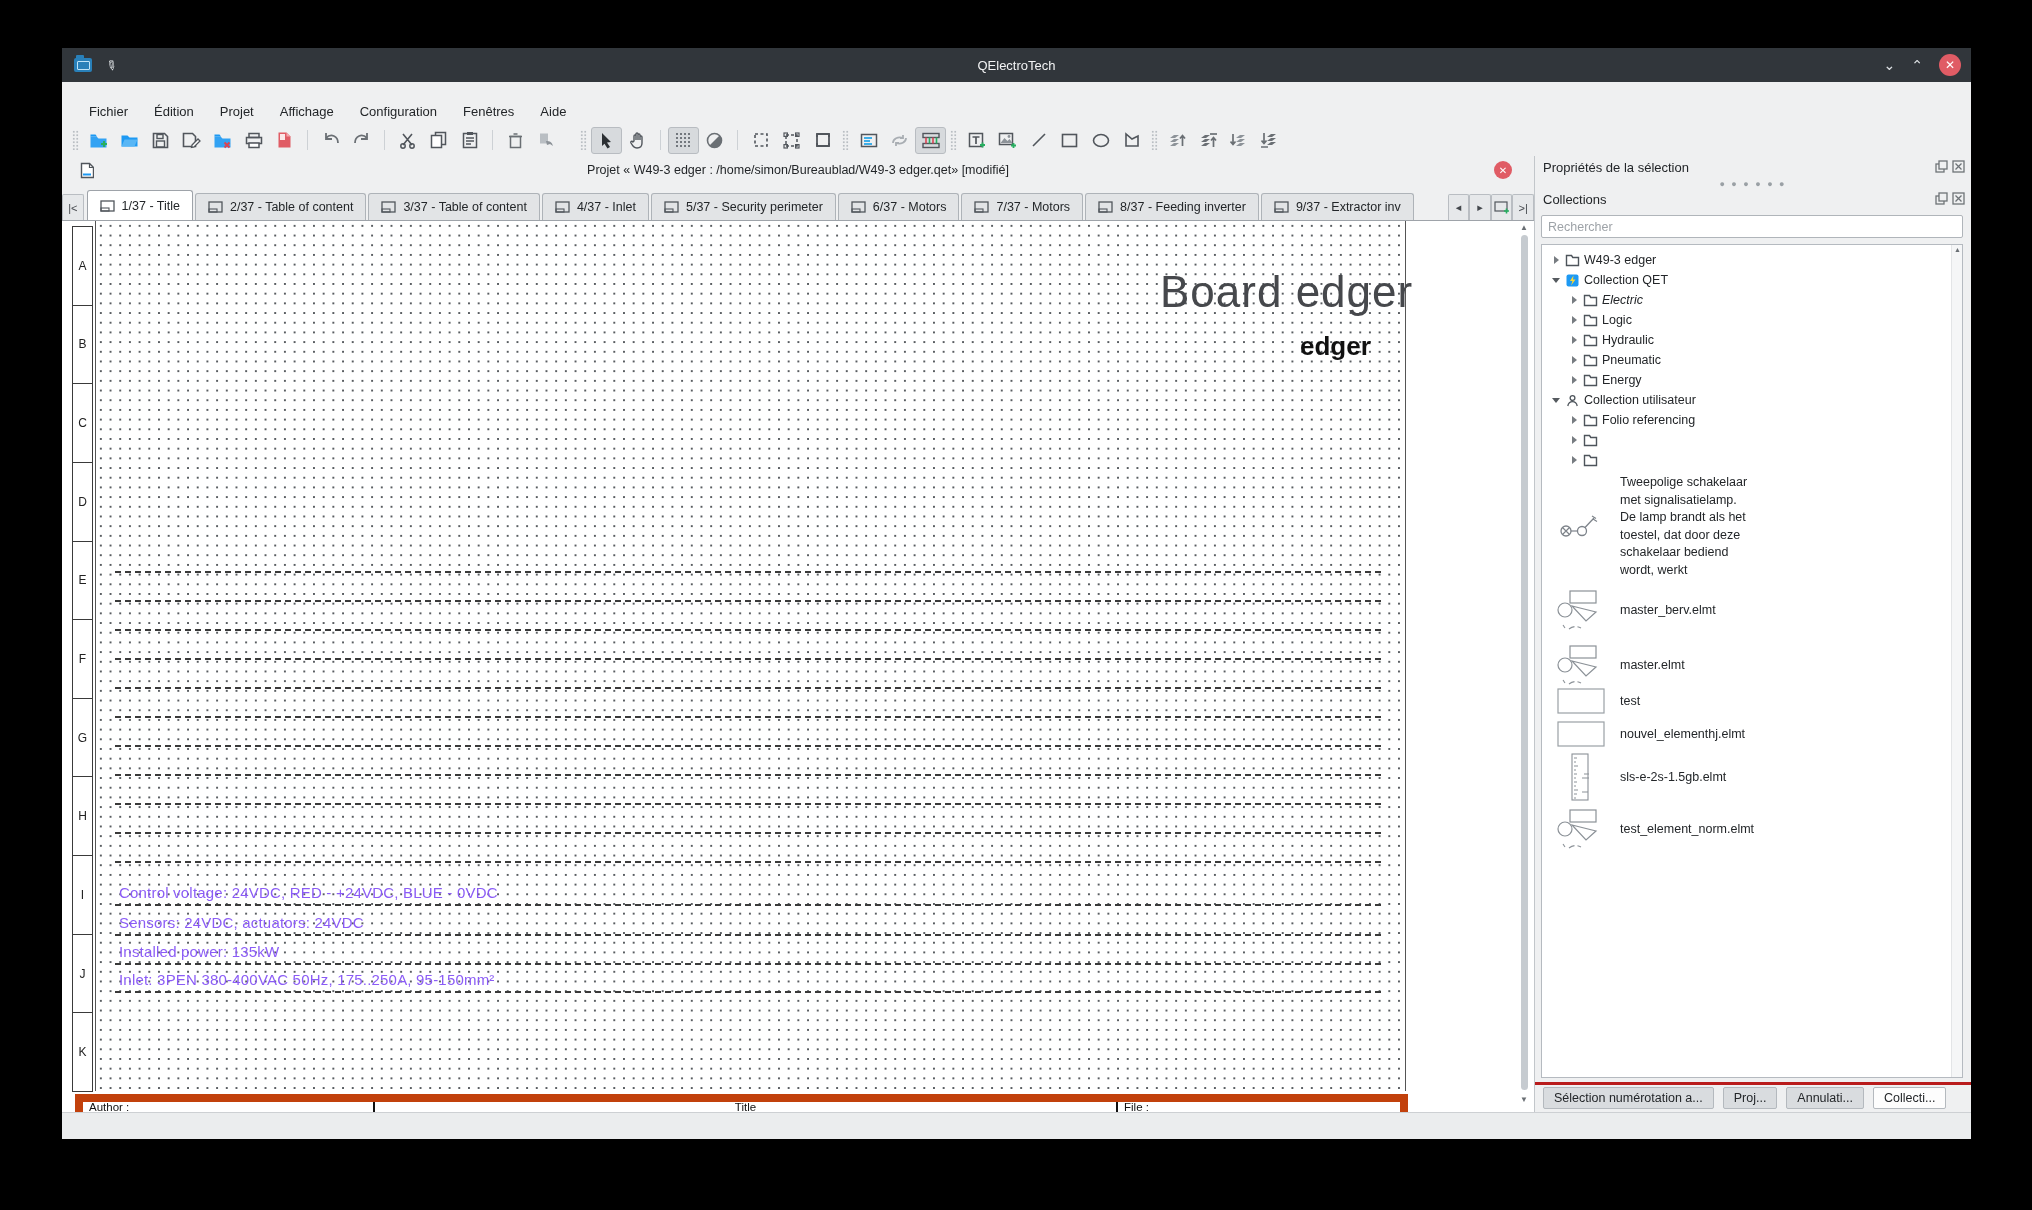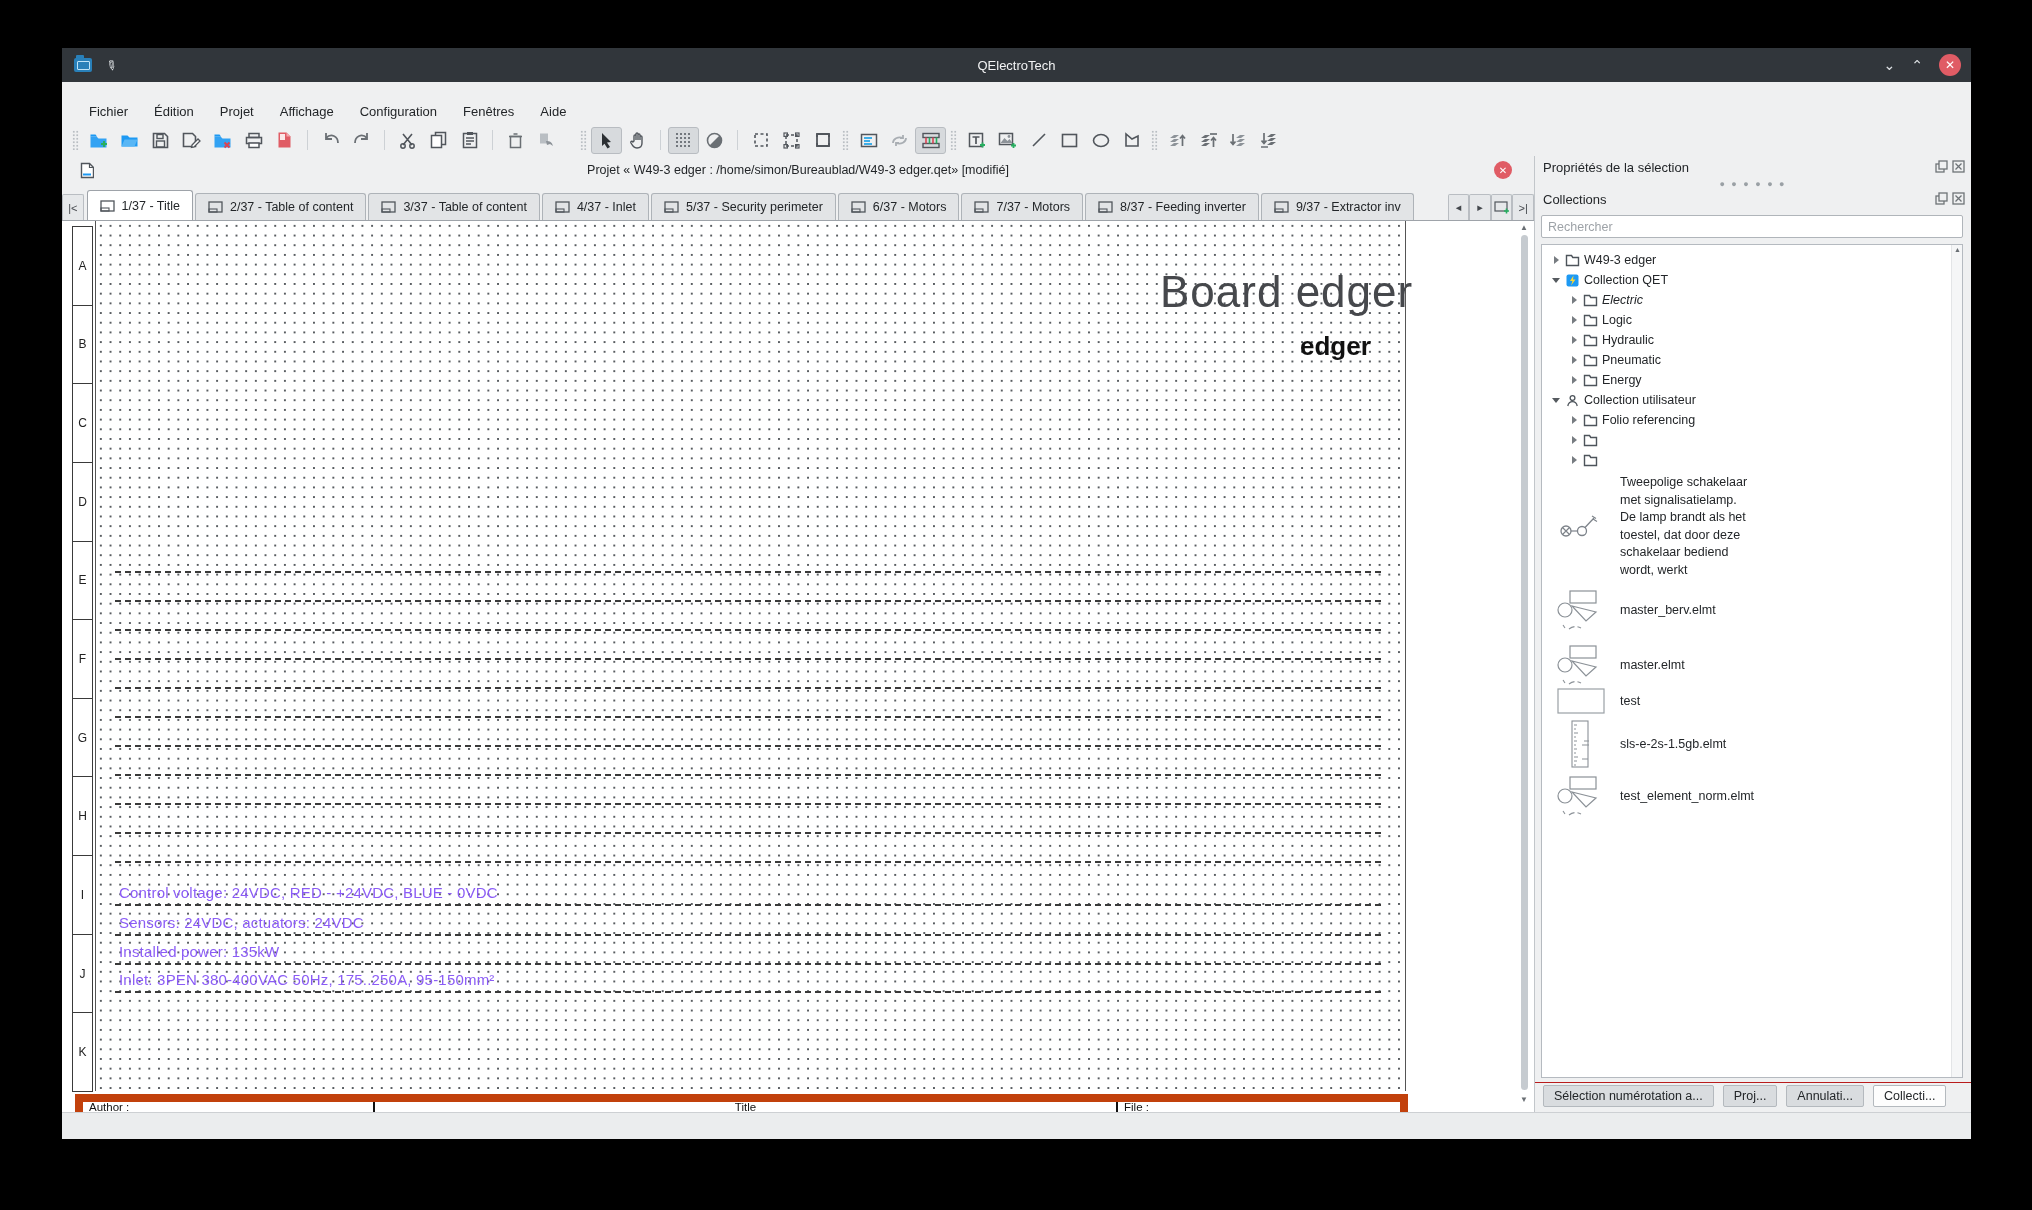--- a/index.html
+++ b/index.html
@@ -85,21 +85,21 @@
   .trow{height:20px;display:flex;align-items:center;font-size:12.5px;color:#232629;}
   .tri-r{width:0;height:0;border-left:5px solid #777c81;border-top:4px solid transparent;border-bottom:4px solid transparent;}
   .tri-d{width:0;height:0;border-top:5px solid #555a5f;border-left:4px solid transparent;border-right:4px solid transparent;}
   .arrbox{width:12px;display:flex;justify-content:center;flex:0 0 auto;}
   .ticon{width:20px;display:flex;justify-content:center;flex:0 0 auto;}
   .tlabel{margin-left:2px;white-space:nowrap;}
   .elem{display:flex;align-items:center;}
   .elem .eicon{width:78px;display:flex;justify-content:center;flex:0 0 auto;}
   .elem .elabel{font-size:12.5px;color:#232629;white-space:nowrap;}
   .elem .elabel.wrap{white-space:normal;width:128px;line-height:17.5px;}
-  .dock-tabs{height:30px;display:flex;align-items:flex-start;gap:9px;padding:2px 0 0 8px;background:#eff0f1;border-top:1px solid #b91c1c;}
+  .dock-tabs{height:30px;display:flex;align-items:flex-start;gap:9px;padding:2px 0 0 8px;background:#eff0f1;border-top:3px solid #b91c1c;}
   .dtab{height:22px;padding:0 10px;display:flex;align-items:center;font-size:12.5px;color:#232629;background:#d9dcdf;border:1px solid #b4b9be;border-radius:2px;white-space:nowrap;}
   .dtab.active{background:#fdfdfd;}
 
   .statusbar{height:27px;background:#ebedee;border-top:1px solid #cdd0d3;flex:0 0 auto;}
 </style>
 </head>
 <body>
 
 <div class="screen">
 <div class="window">
@@ -779,20 +779,28 @@
           <span class="elabel">master.elmt</span>
         </div>
         <div class="elem" style="margin-top:1px;">
           <span class="eicon">
                 <svg width="48" height="26" viewBox="0 0 48 26">
                   <rect x="1" y="1" width="46" height="24" fill="none" stroke="#9aa0a5" stroke-width="1.2"></rect>
                 </svg>
               </span>
           <span class="elabel">test</span>
         </div>
+        <div class="elem" style="margin-top:7px;">
+          <span class="eicon">
+                <svg width="48" height="26" viewBox="0 0 48 26">
+                  <rect x="1" y="1" width="46" height="24" fill="none" stroke="#9aa0a5" stroke-width="1.2"></rect>
+                </svg>
+              </span>
+          <span class="elabel">nouvel_elementhj.elmt</span>
+        </div>
         <div class="elem" style="margin-top:6px;">
           <span class="eicon">
                 <svg width="24" height="48" viewBox="0 0 24 48">
                   <rect x="3" y="1" width="16" height="46" fill="none" stroke="#8b9197" stroke-width="1.1"></rect>
                   <path d="M5 5h3M5 9h2M5 13h4M5 17h2M5 21h3M15 21h5M5 25h2M13 25h7M5 29h3M5 33h2M5 37h4M13 39h6M5 41h3M5 45h2" stroke="#8b9197" stroke-width="1"></path>
                 </svg>
               </span>
           <span class="elabel">sls-e-2s-1.5gb.elmt</span>
         </div>
         <div class="elem" style="margin-top:6px;">

